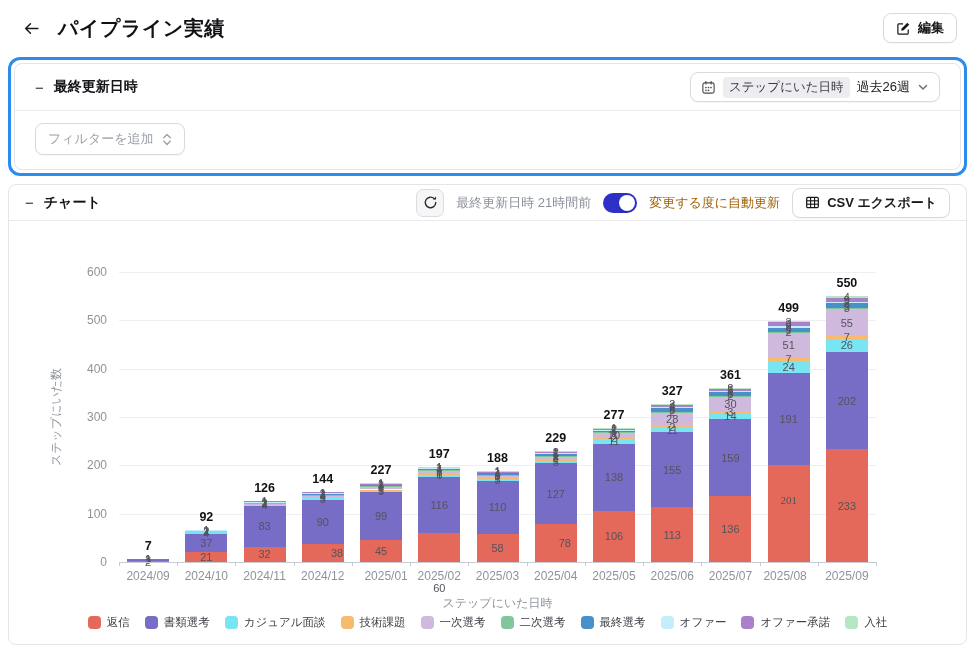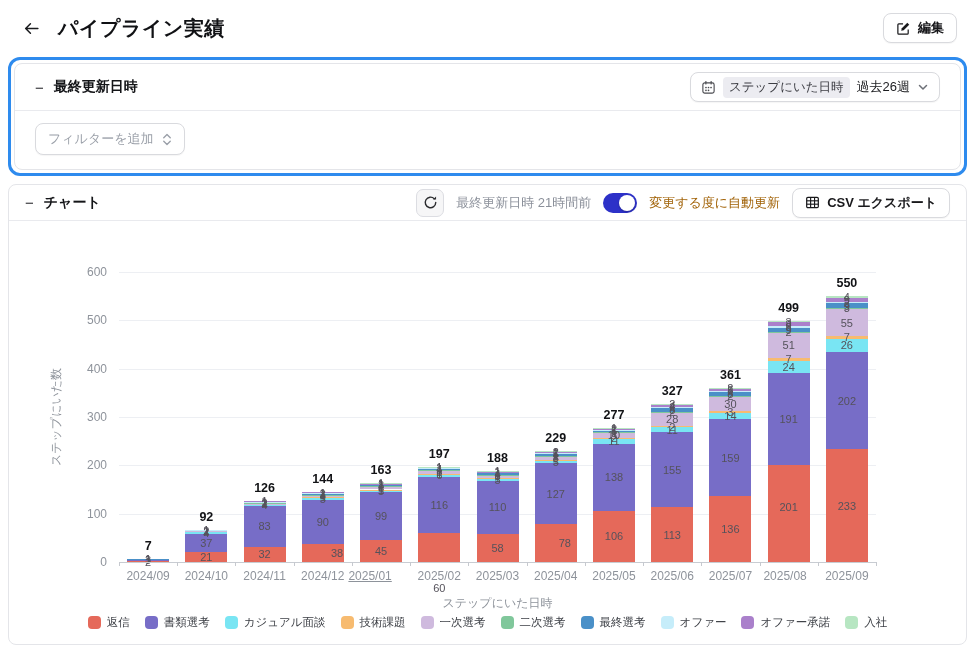--- a/index.html
+++ b/index.html
@@ -260,22 +260,22 @@
       <div class="seglabel" style="left: 341.038px; top: 323.125px; width: 62px;">45</div>
       <div class="seglabel" style="left: 341.038px; top: 288.325px; width: 62px;">99</div>
       <div class="seglabel" style="left: 341.038px; top: 263.192px; width: 62px;">5</div>
       <div class="seglabel" style="left: 341.038px; top: 261.742px; width: 62px;">1</div>
       <div class="seglabel" style="left: 341.038px; top: 260.05px; width: 62px;">6</div>
       <div class="seglabel" style="left: 341.038px; top: 258.358px; width: 62px;">1</div>
       <div class="seglabel" style="left: 341.038px; top: 257.392px; width: 62px;">3</div>
       <div class="seglabel" style="left: 341.038px; top: 256.425px; width: 62px;">1</div>
       <div class="seglabel" style="left: 341.038px; top: 255.942px; width: 62px;">1</div>
       <div class="seglabel" style="left: 341.038px; top: 255.458px; width: 62px;">1</div>
-      <div class="total" style="left: 342.038px; top: 242.217px; width: 60px;">163</div>
-      <div class="xtick" style="left: 332px; top: 348px; width: 58.2308px; text-decoration: underline;">2025/01</div>
+      <div class="total" style="left: 342.038px; top: 242.217px; width: 60px;">227</div>
+      <div class="xtick" style="left: 348px; top: 348px; width: 58.2308px;">2025/01</div>
       <div class="seg" style="left: 409.269px; top: 312px; width: 42px; height: 29px; background: rgb(229, 105, 90);"></div>
       <div class="seg" style="left: 409.269px; top: 255.933px; width: 42px; height: 56.0667px; background: rgb(119, 109, 199);"></div>
       <div class="seg" style="left: 409.269px; top: 253.033px; width: 42px; height: 2.9px; background: rgb(121, 229, 243);"></div>
       <div class="seg" style="left: 409.269px; top: 252.55px; width: 42px; height: 0.483333px; background: rgb(247, 187, 112);"></div>
       <div class="seg" style="left: 409.269px; top: 249.65px; width: 42px; height: 2.9px; background: rgb(207, 186, 222);"></div>
       <div class="seg" style="left: 409.269px; top: 249.167px; width: 42px; height: 0.483333px; background: rgb(128, 199, 155);"></div>
       <div class="seg" style="left: 409.269px; top: 247.233px; width: 42px; height: 1.93333px; background: rgb(74, 144, 200);"></div>
       <div class="seg" style="left: 409.269px; top: 246.75px; width: 42px; height: 0.483333px; background: rgb(198, 237, 250);"></div>
       <div class="seg" style="left: 409.269px; top: 246.267px; width: 42px; height: 0.483333px; background: rgb(170, 128, 203);"></div>
       <div class="seg" style="left: 409.269px; top: 245.783px; width: 42px; height: 0.483333px; background: rgb(183, 230, 194);"></div>
@@ -404,21 +404,21 @@
       <div class="seg" style="left: 758.654px; top: 243.85px; width: 42px; height: 97.15px; background: rgb(229, 105, 90);"></div>
       <div class="seg" style="left: 758.654px; top: 151.533px; width: 42px; height: 92.3167px; background: rgb(119, 109, 199);"></div>
       <div class="seg" style="left: 758.654px; top: 139.933px; width: 42px; height: 11.6px; background: rgb(121, 229, 243);"></div>
       <div class="seg" style="left: 758.654px; top: 136.55px; width: 42px; height: 3.38333px; background: rgb(247, 187, 112);"></div>
       <div class="seg" style="left: 758.654px; top: 111.9px; width: 42px; height: 24.65px; background: rgb(207, 186, 222);"></div>
       <div class="seg" style="left: 758.654px; top: 110.933px; width: 42px; height: 0.966667px; background: rgb(128, 199, 155);"></div>
       <div class="seg" style="left: 758.654px; top: 106.583px; width: 42px; height: 4.35px; background: rgb(74, 144, 200);"></div>
       <div class="seg" style="left: 758.654px; top: 105.133px; width: 42px; height: 1.45px; background: rgb(198, 237, 250);"></div>
       <div class="seg" style="left: 758.654px; top: 101.267px; width: 42px; height: 3.86667px; background: rgb(170, 128, 203);"></div>
       <div class="seg" style="left: 758.654px; top: 99.8167px; width: 42px; height: 1.45px; background: rgb(183, 230, 194);"></div>
-      <div class="seglabel" style="left: 748.654px; top: 279px; width: 62px;">201</div>
+      <div class="seglabel" style="left: 748.654px; top: 272px; width: 62px; font-family: Liberation Serif, serif;">201</div>
       <div class="seglabel" style="left: 748.654px; top: 190.692px; width: 62px;">191</div>
       <div class="seglabel" style="left: 748.654px; top: 138.733px; width: 62px;">24</div>
       <div class="seglabel" style="left: 748.654px; top: 131.242px; width: 62px;">7</div>
       <div class="seglabel" style="left: 748.654px; top: 117.225px; width: 62px;">51</div>
       <div class="seglabel" style="left: 748.654px; top: 104.417px; width: 62px;">2</div>
       <div class="seglabel" style="left: 748.654px; top: 101.758px; width: 62px;">9</div>
       <div class="seglabel" style="left: 748.654px; top: 98.8583px; width: 62px;">3</div>
       <div class="seglabel" style="left: 748.654px; top: 96.2px; width: 62px;">8</div>
       <div class="seglabel" style="left: 748.654px; top: 93.5417px; width: 62px;">3</div>
       <div class="total" style="left: 749.654px; top: 79.8167px; width: 60px;">499</div>

